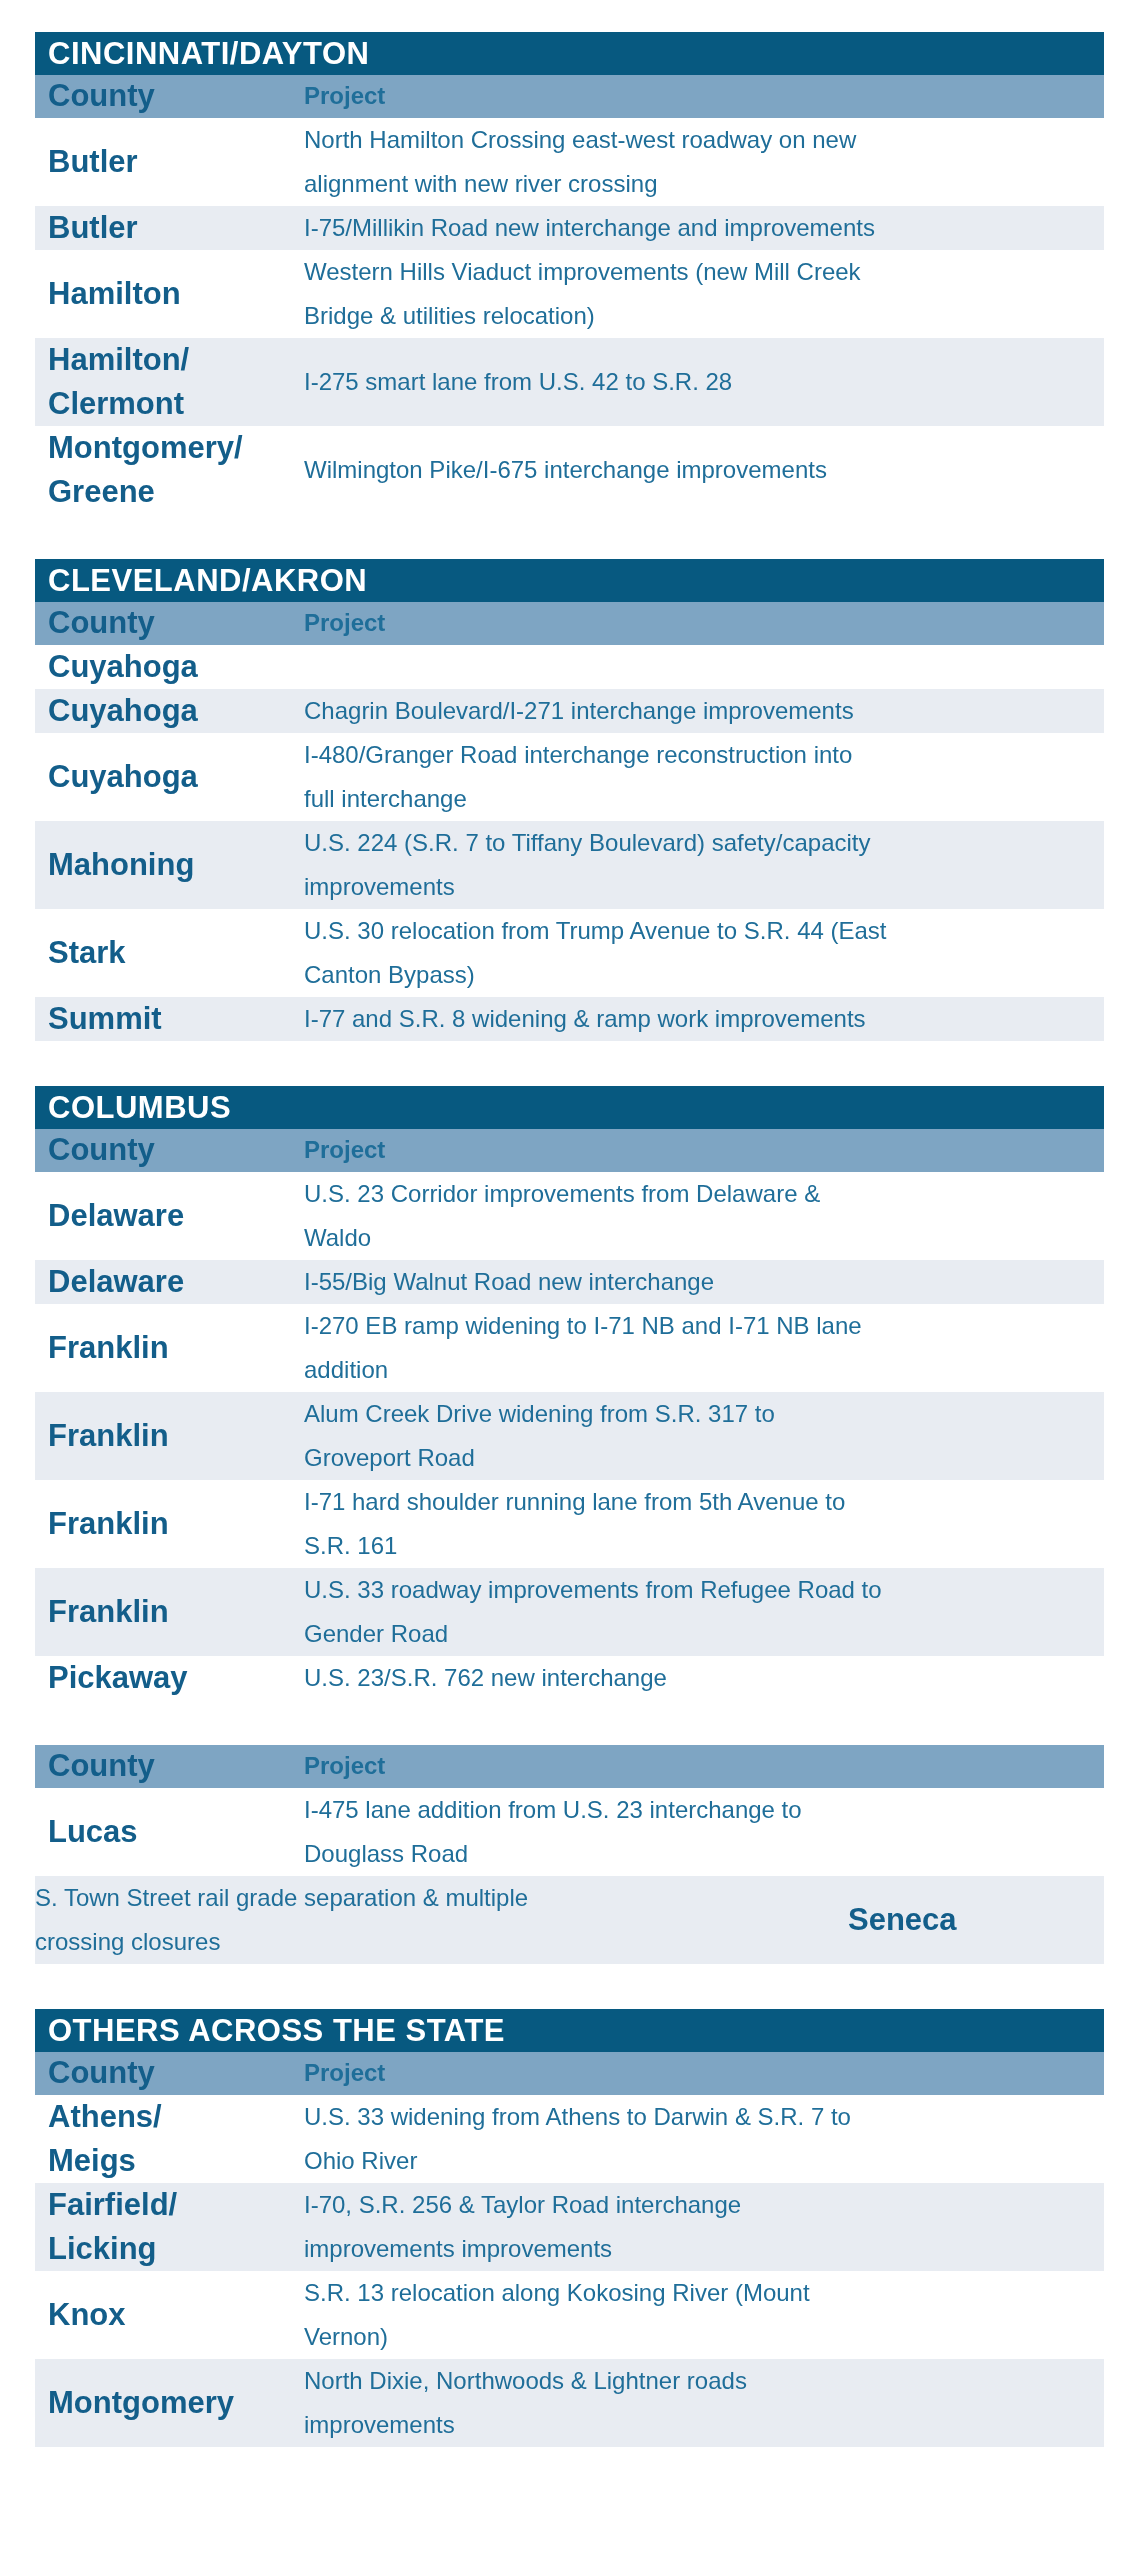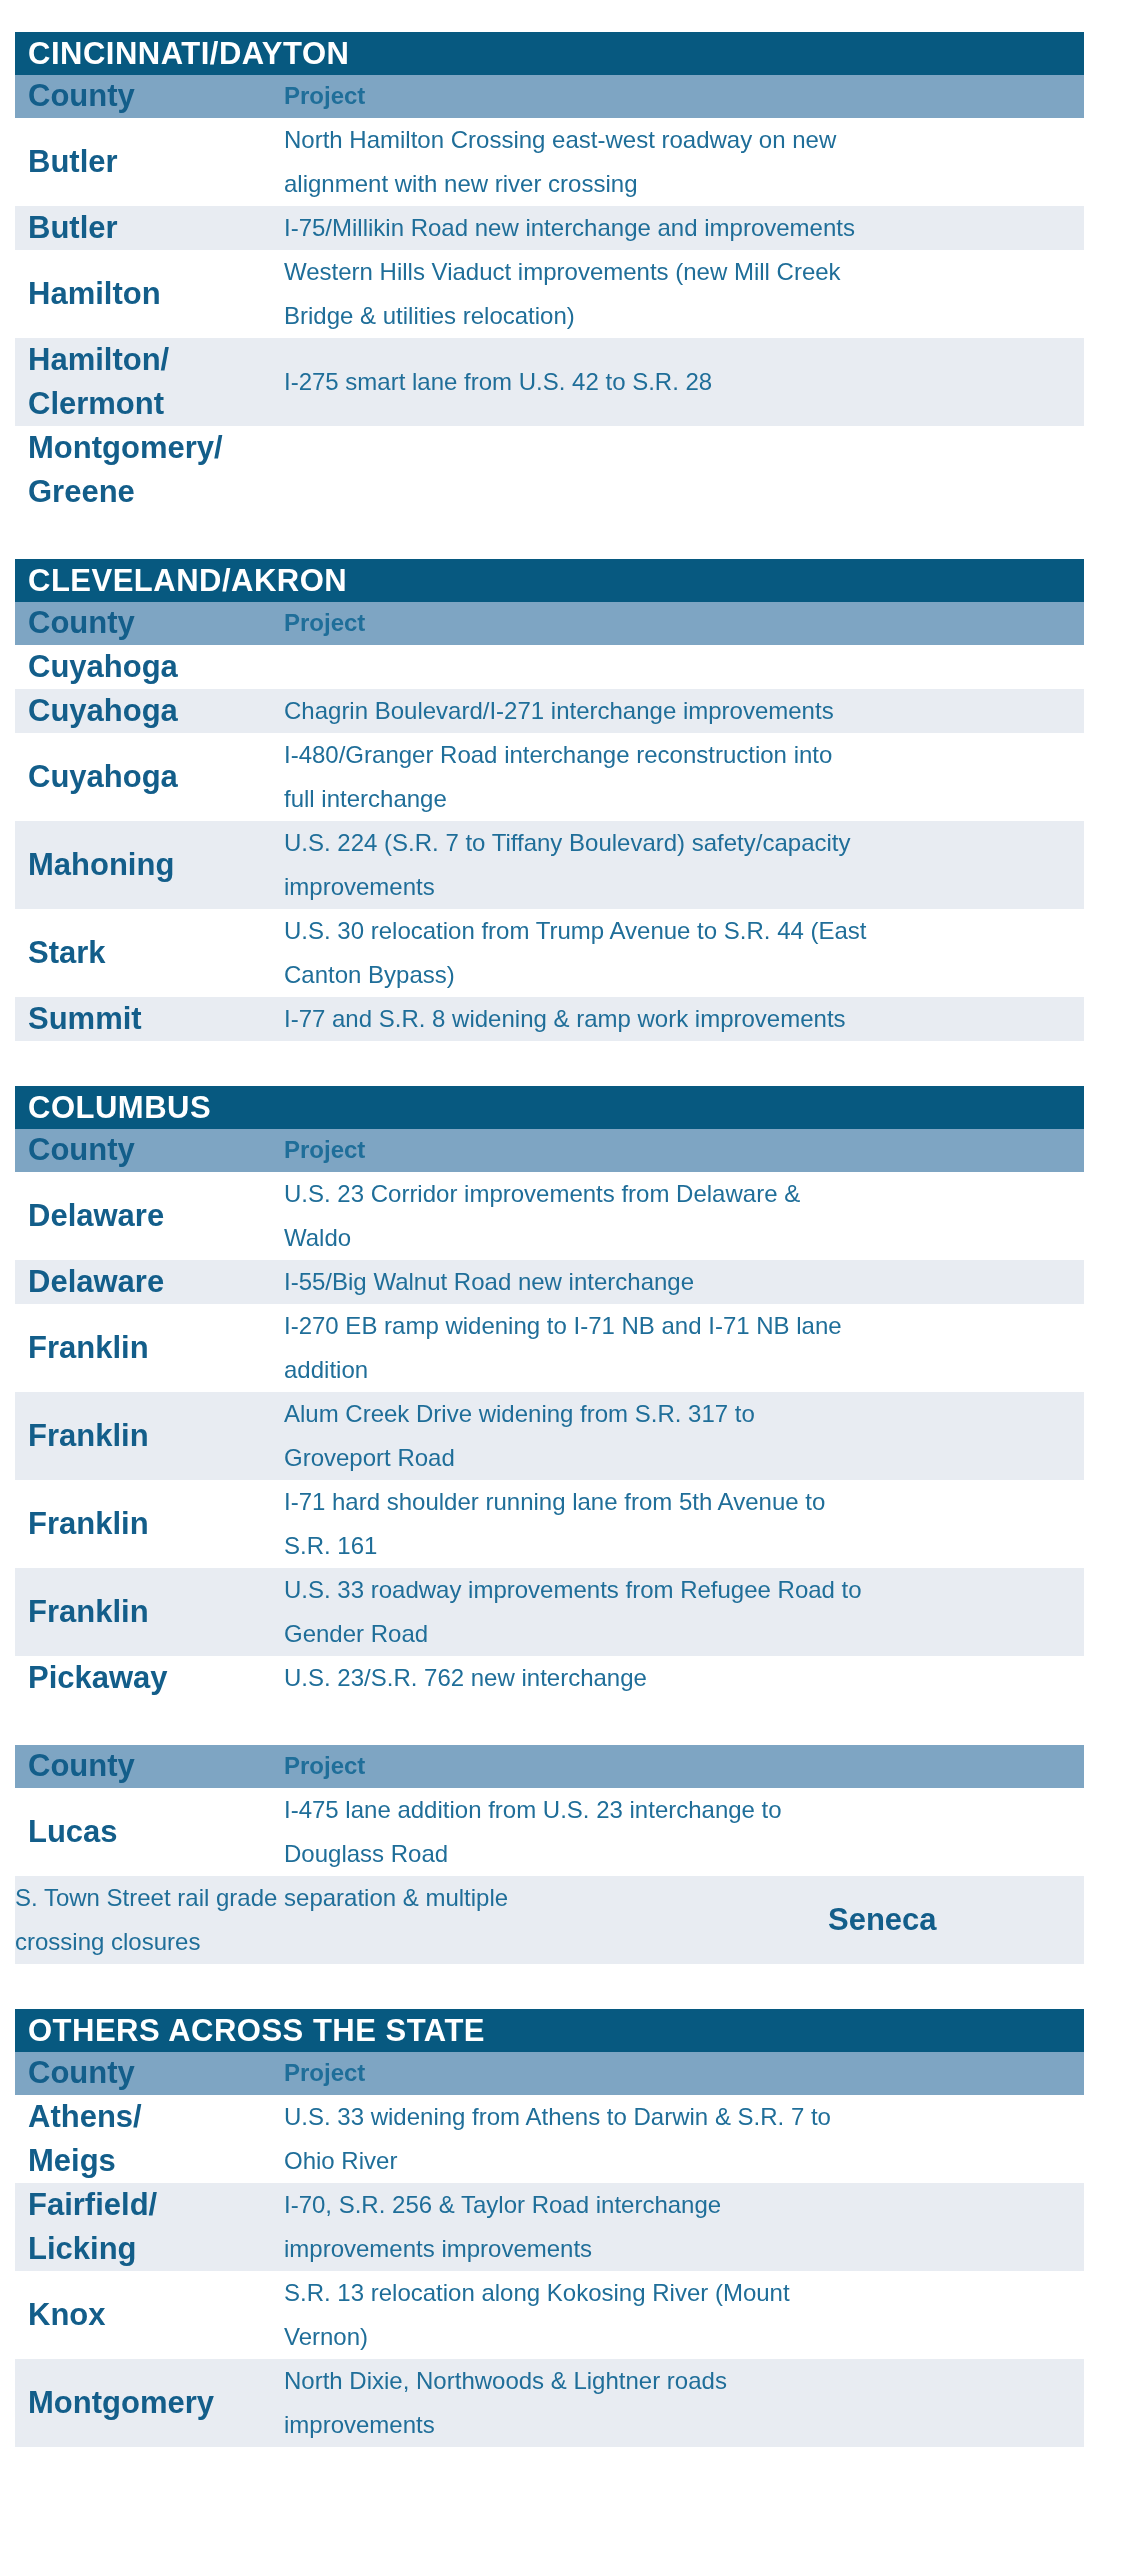--- a/index.html
+++ b/index.html
@@ -9,21 +9,21 @@
   }
   body {
     width: 1140px;
     height: 2550px;
     overflow: hidden;
     font-family: "Liberation Sans", sans-serif;
     -webkit-font-smoothing: antialiased;
   }
   #doc {
     padding-top: 32px;
-    padding-left: 15px;
+    padding-left: 35px;
   }
   .region-table {
     width: 1069px;
     margin-bottom: 45px;
   }
   .sec-hdr {
     background: #075980;
     height: 43px;
     display: flex;
     align-items: center;
@@ -107,20 +107,21 @@
 
   <div class="row alt">
     <span class="cell county">Hamilton/
 Clermont</span>
     <span class="cell project">I-275 smart lane from U.S. 42 to S.R. 28</span>
   </div>
 
   <div class="row">
     <span class="cell county">Montgomery/
 Greene</span>
+    <span class="cell project">Wilmington Pike/I-675 interchange improvements</span>
   </div>
 </div>
   </section>
 
   <section class="region-table">
     <header class="sec-hdr">
       <span class="sec-title">CLEVELAND/AKRON</span>
     </header>
     <div class="col-hdr">
       <span class="cell county">County</span>

